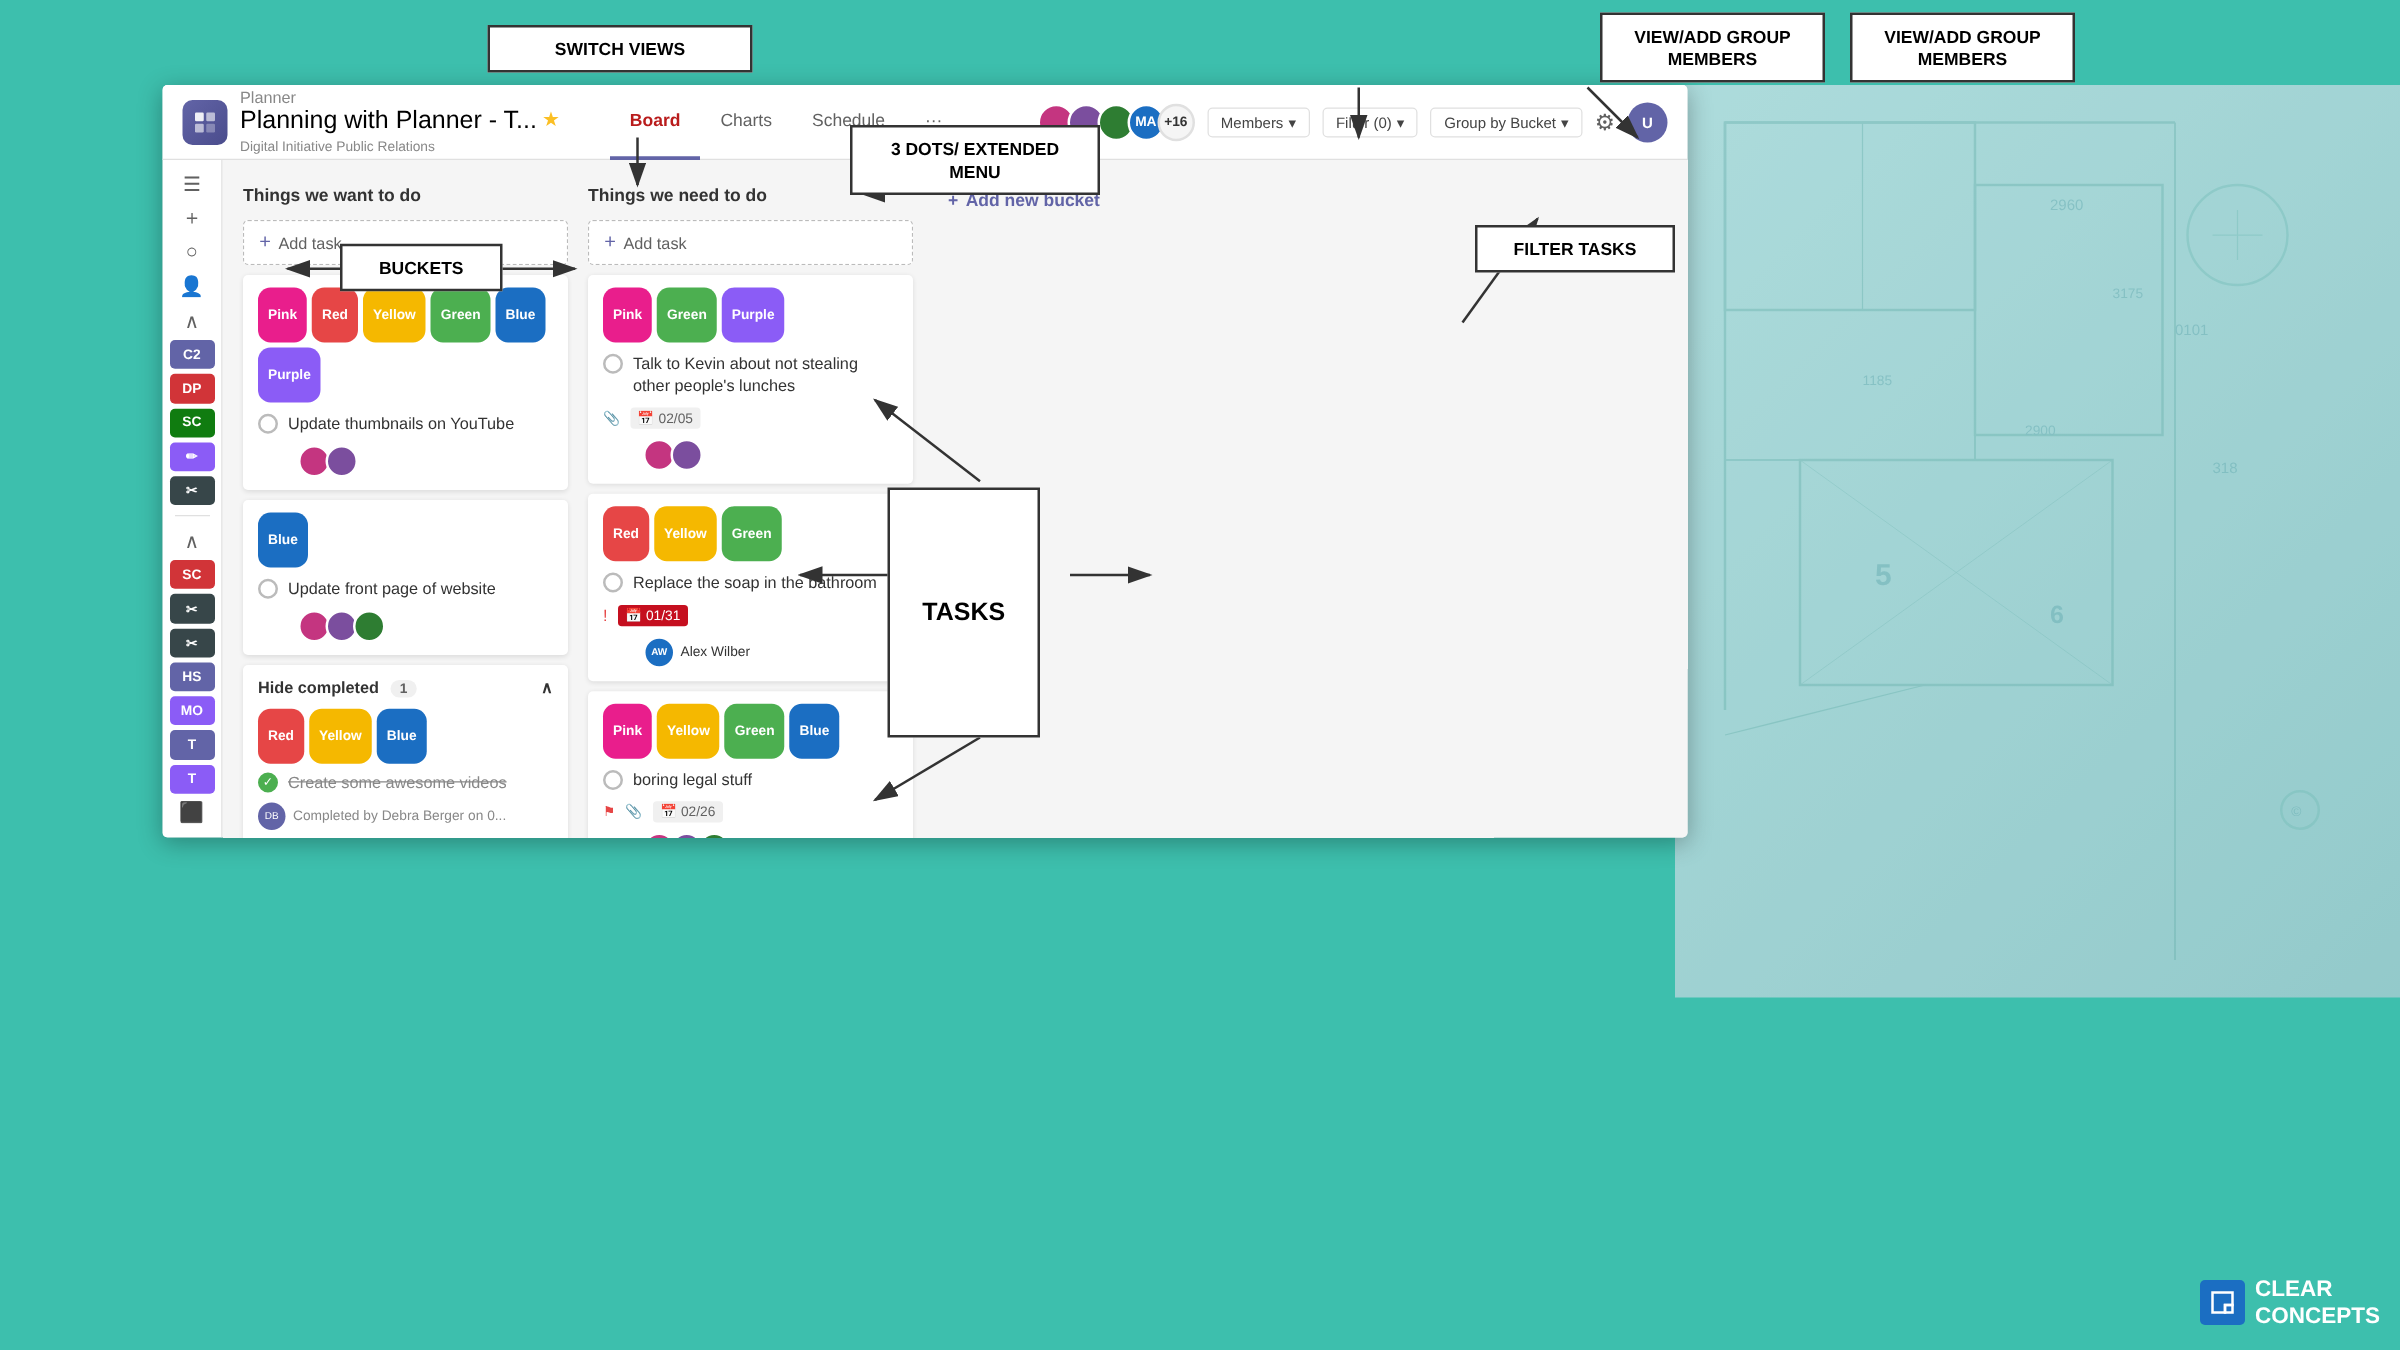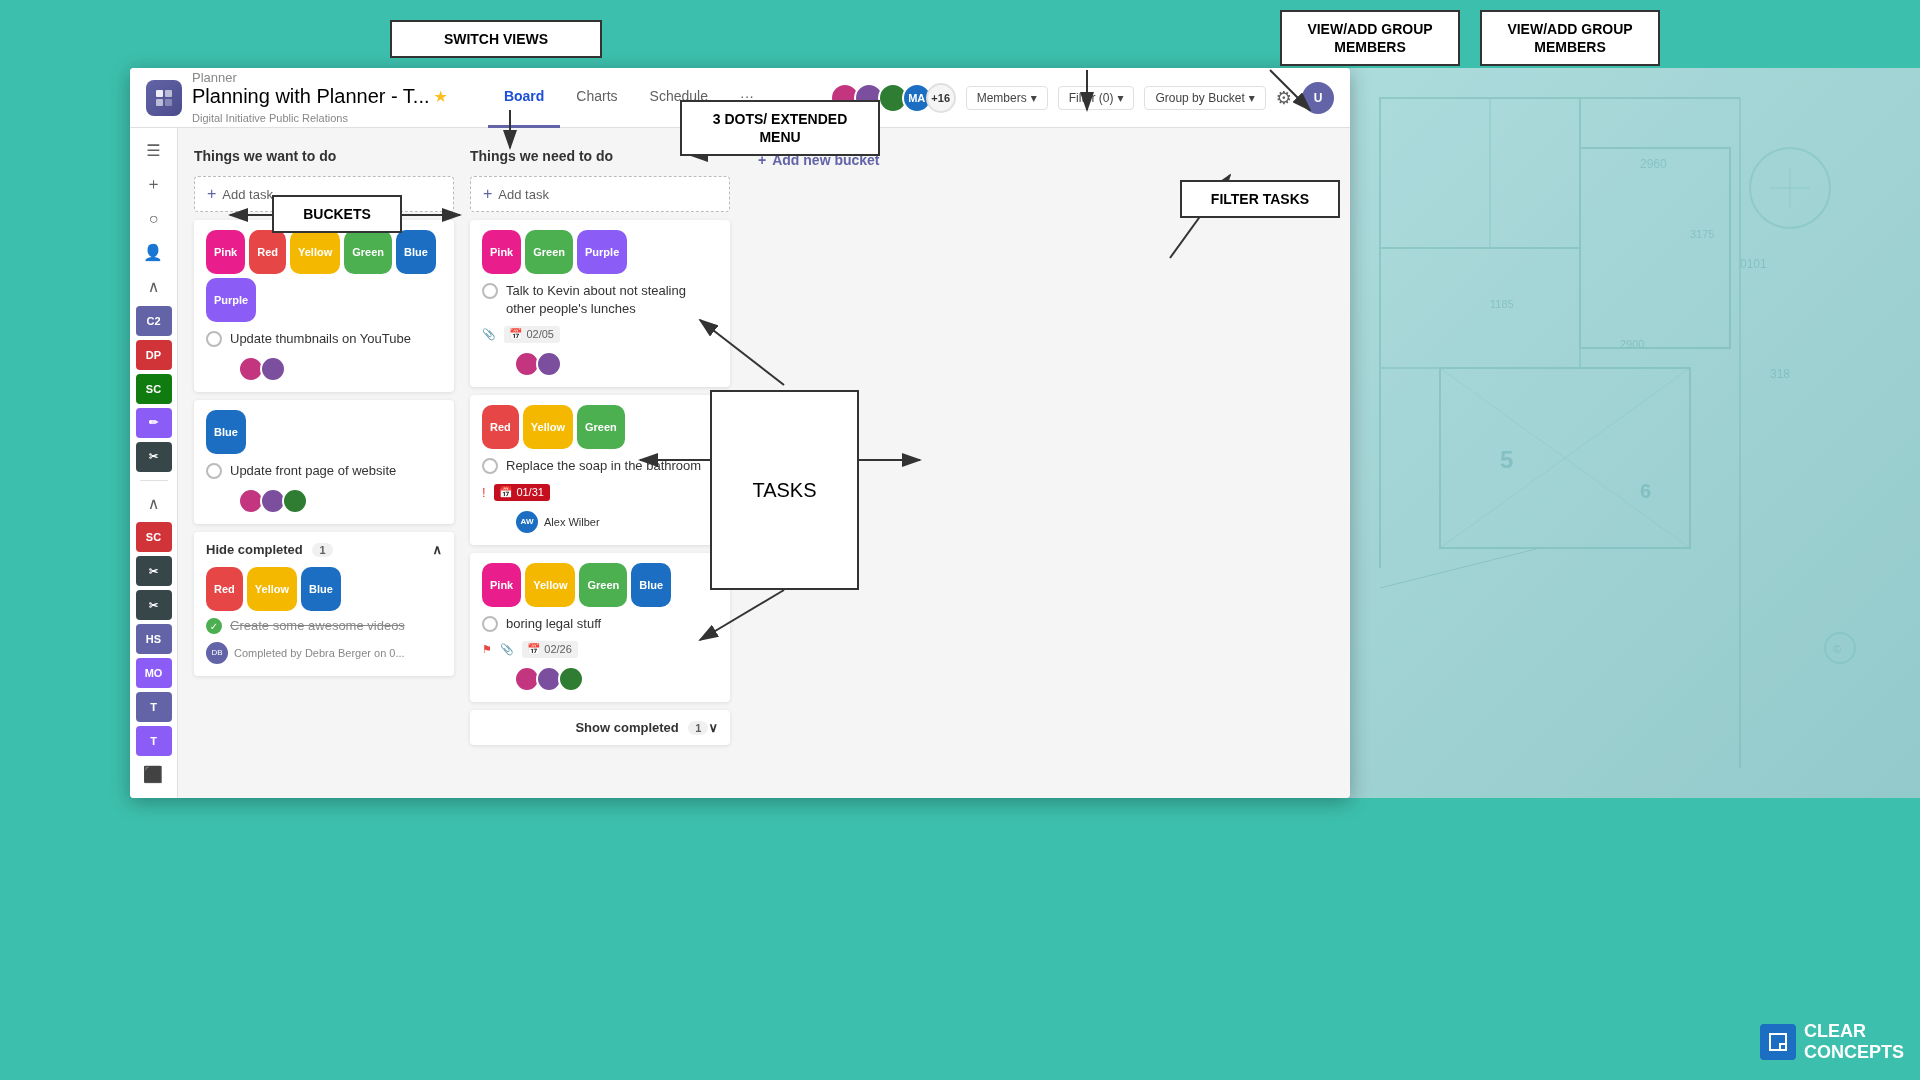--- a/index.html
+++ b/index.html
@@ -33,45 +33,45 @@
     .callout-buckets {
       top: 195px; left: 272px;
       width: 130px;
     }
     .callout-3dots {
       top: 100px; left: 680px;
       width: 200px;
     }
     .callout-tasks {
       top: 390px; left: 710px;
-      width: 149px;
+      width: 122px;
       height: 200px;
       display: flex; align-items: center; justify-content: center;
       font-size: 20px;
-      font-weight: 400;
+      font-weight: 700;
     }
     .callout-filter {
       top: 180px; right: 580px;
       width: 160px;
     }
     .callout-view-add-1 {
       top: 10px; right: 460px;
       width: 180px;
     }
     .callout-view-add-2 {
       top: 10px; right: 260px;
       width: 180px;
     }
 
     
     .main-window {
       position: absolute;
       top: 68px; left: 130px;
       width: 1220px;
-      height: 730px;
+      height: 602px;
       background: #f5f5f5;
       border-radius: 4px;
       box-shadow: 0 4px 20px rgba(0,0,0,0.3);
       overflow: hidden;
       display: flex;
       flex-direction: column;
     }
 
     
     .top-bar {
@@ -105,21 +105,21 @@
     .nav-tab {
       padding: 0 16px;
       height: 60px;
       display: flex; align-items: center;
       font-size: 14px;
       color: #616161;
       cursor: pointer;
       border-bottom: 3px solid transparent;
     }
     .nav-tab.active {
-      color: #1d4ed8;
+      color: #b91c1c;
       border-bottom: 3px solid #6264a7;
       font-weight: 600;
     }
 
     .top-bar-right {
       display: flex;
       align-items: center;
       gap: 10px;
     }
     .avatar-group {

